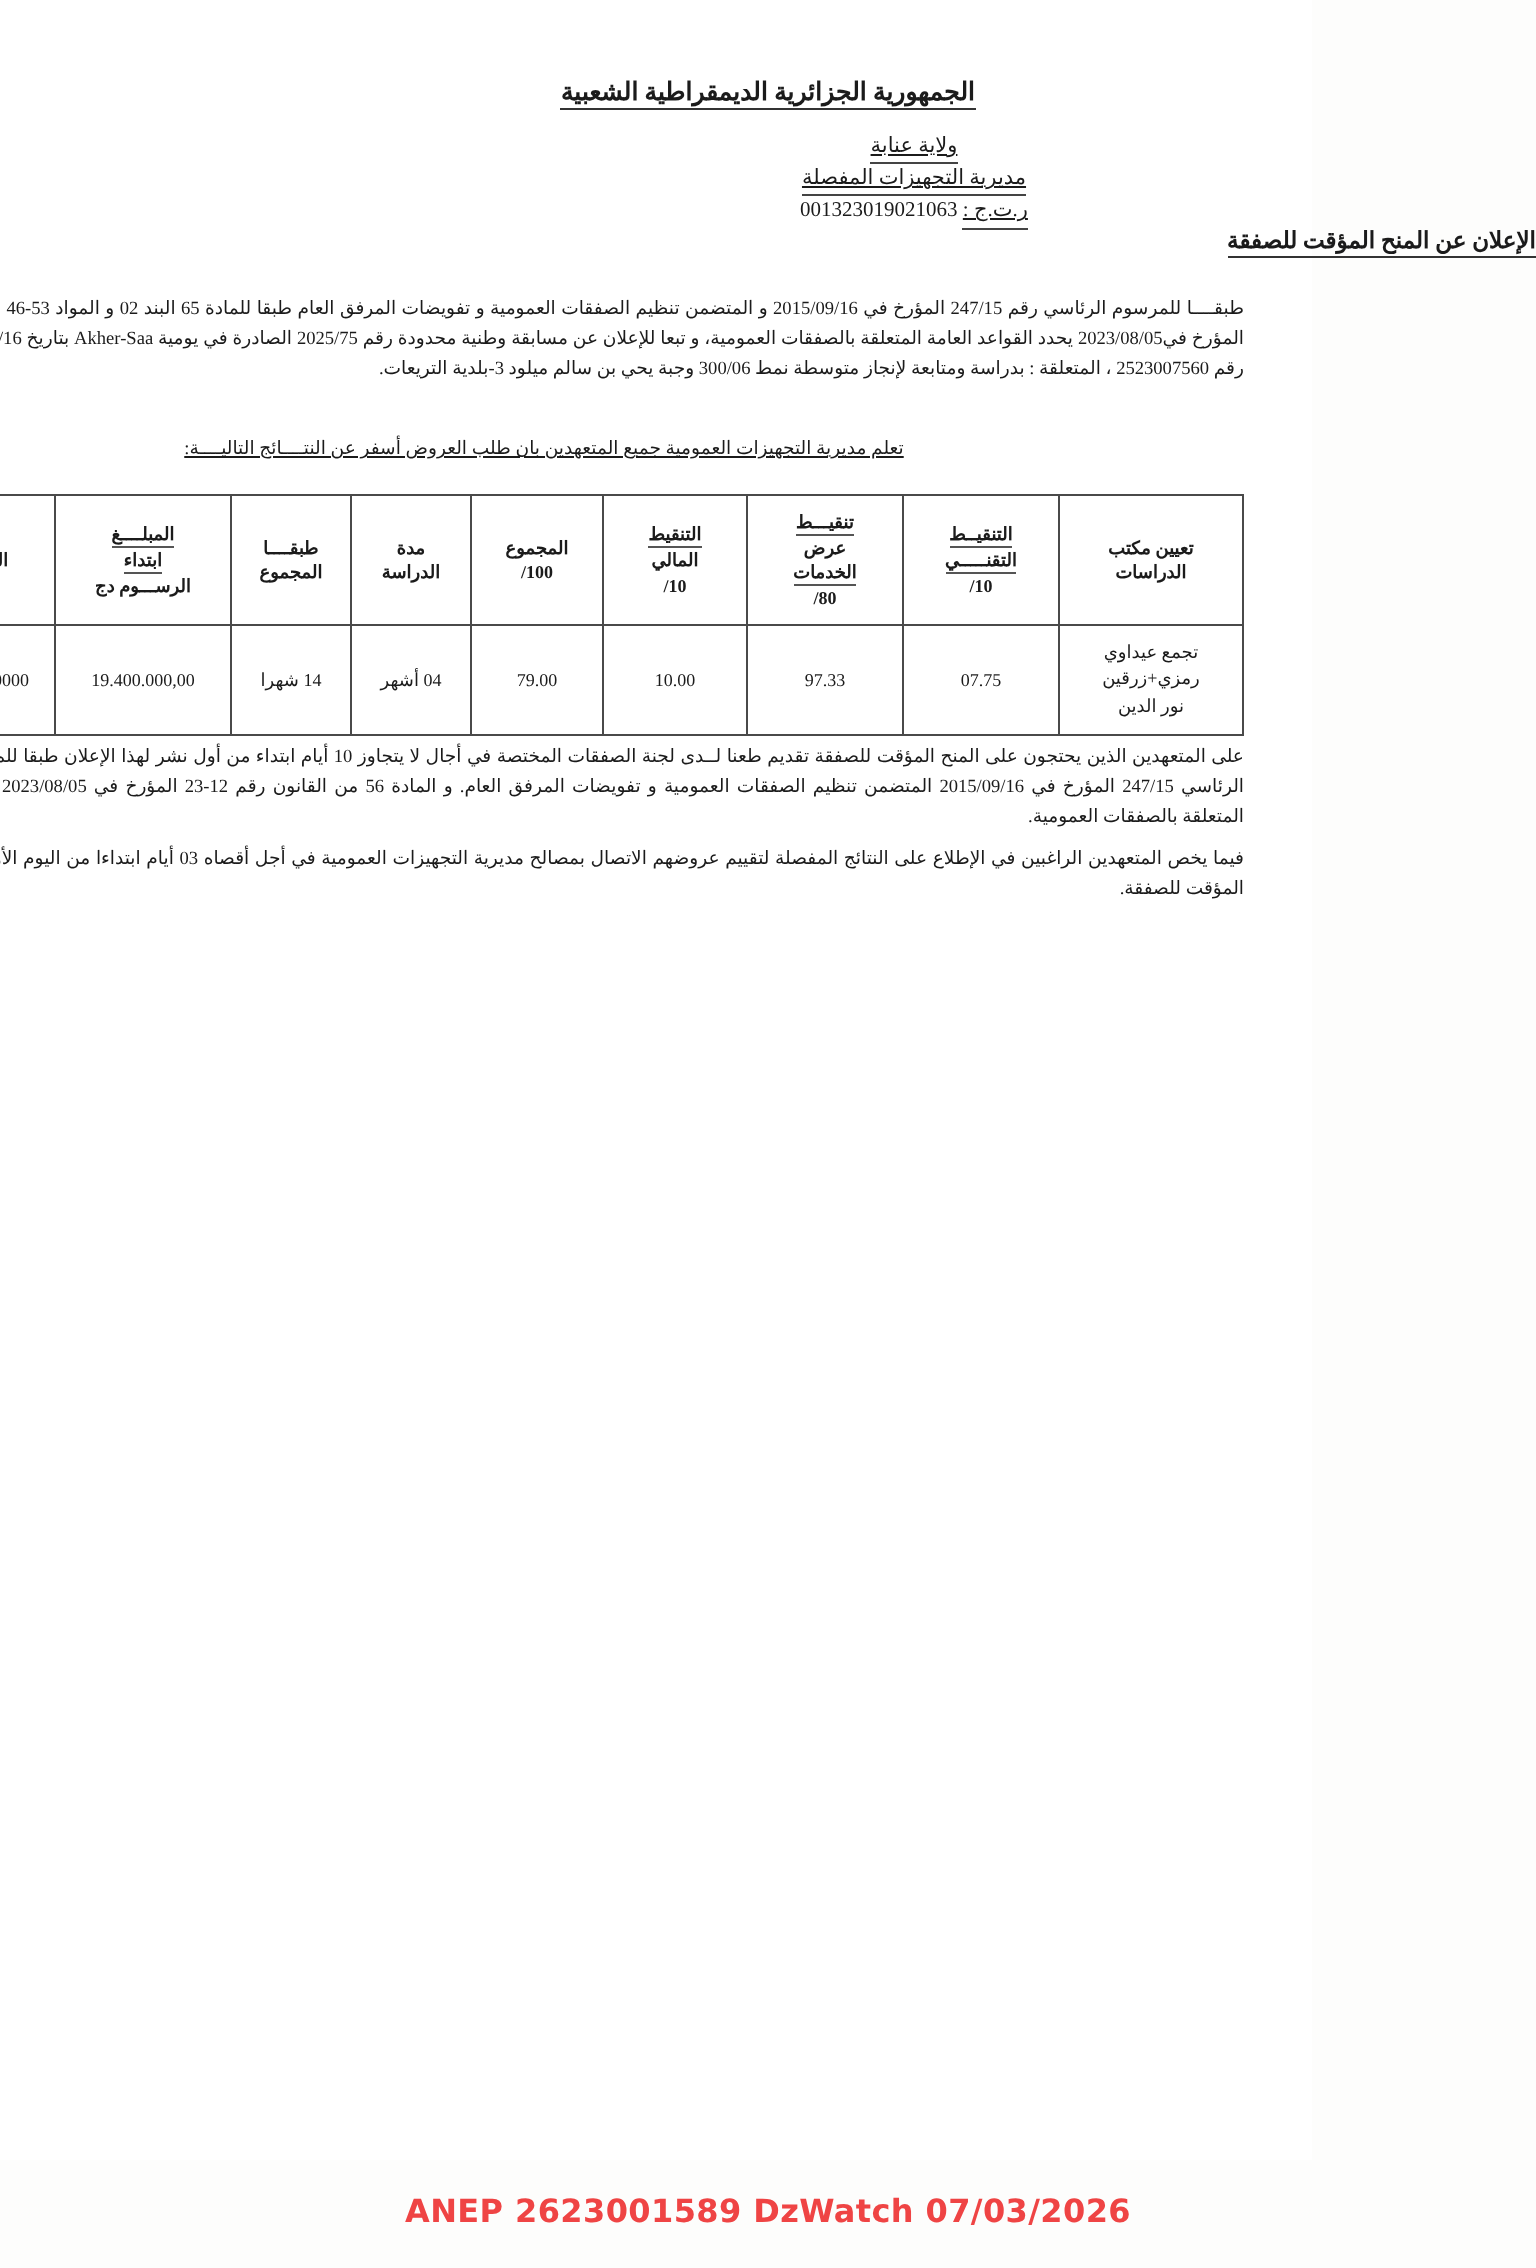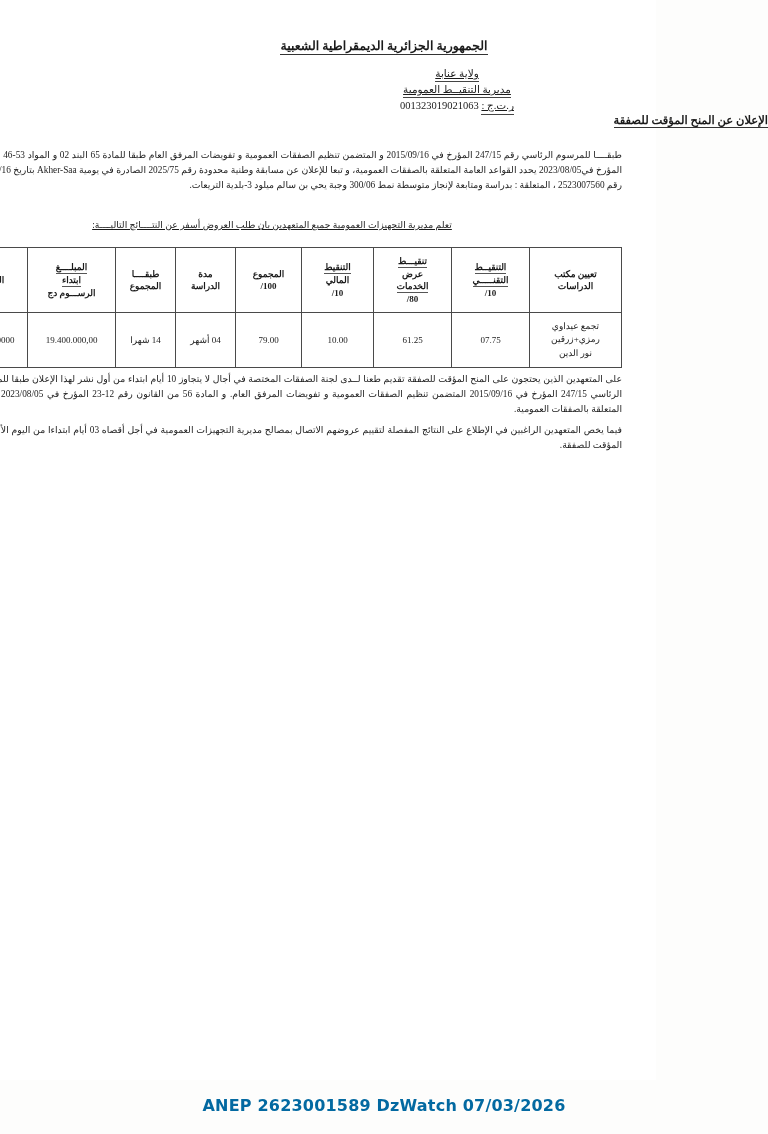--- a/index.html
+++ b/index.html
@@ -186,21 +186,21 @@
 
     <div class="republic">
       <span>الجمهورية الجزائرية الديمقراطية الشعبية</span>
     </div>
 
     <div class="wilaya-block">
       <span class="ln">
         <span class="ul">ولاية عنابة</span>
       </span>
       <span class="ln">
-        <span class="ul">مديرية التنقيــط العمومية</span>
+        <span class="ul">مديرية التجهيزات المفصلة</span>
       </span>
       <span class="ln rc-line">
         <span class="ul">ر.ت.ج :</span>
         <span class="rc-num">001323019021063</span>
       </span>
     </div>
 
     <div class="doc-title">
       <span>الإعلان عن المنح المؤقت للصفقة</span>
     </div>
@@ -273,33 +273,33 @@
         <tbody>
           <tr>
             <td>
               <div class="cell-multi">
                 <div>تجمع عيداوي</div>
                 <div>رمزي+زرقين</div>
                 <div>نور الدين</div>
               </div>
             </td>
             <td class="num">07.75</td>
-            <td class="num">61.25</td>
+            <td class="num">97.33</td>
             <td class="num">10.00</td>
             <td class="num">79.00</td>
             <td>04 أشهر</td>
             <td>14 شهرا</td>
             <td class="num">19.400.000,00</td>
             <td class="num">18824010310612900000</td>
             <td>أحسن عرض</td>
           </tr>
         </tbody>
       </table>
     </div>
 
     <div class="para" style="top:372px; right:34px; width:700px;">على المتعهدين الذين يحتجون على المنح المؤقت للصفقة تقديم طعنا لــدى لجنة الصفقات المختصة في أجال لا يتجاوز 10 أيام ابتداء من أول نشر لهذا الإعلان طبقا للمادة 82 من المرسوم الرئاسي 247/15 المؤرخ في 2015/09/16 المتضمن تنظيم الصفقات العمومية و تفويضات المرفق العام. و المادة 56 من القانون رقم 12-23 المؤرخ في 2023/08/05 يحدد القواعد العامة المتعلقة بالصفقات العمومية.</div>
 
     <div class="para" style="top:423px; right:34px; width:700px;margin-left:16px;">فيما يخص المتعهدين الراغبين في الإطلاع على النتائج المفصلة لتقييم عروضهم الاتصال بمصالح مديرية التجهيزات العمومية  في أجل أقصاه 03 أيام ابتداءا من اليوم الأول لنشر إعلان المنح المؤقت للصفقة.</div>
 
   </div>
 
-  <div class="anep-footer" style="color: #0369a1;">ANEP 2623001589 DzWatch 07/03/2026</div>
+  <div class="anep-footer" style="color: #ef4444;">ANEP 2623001589 DzWatch 07/03/2026</div>
 </div>
 
 </body></html>

